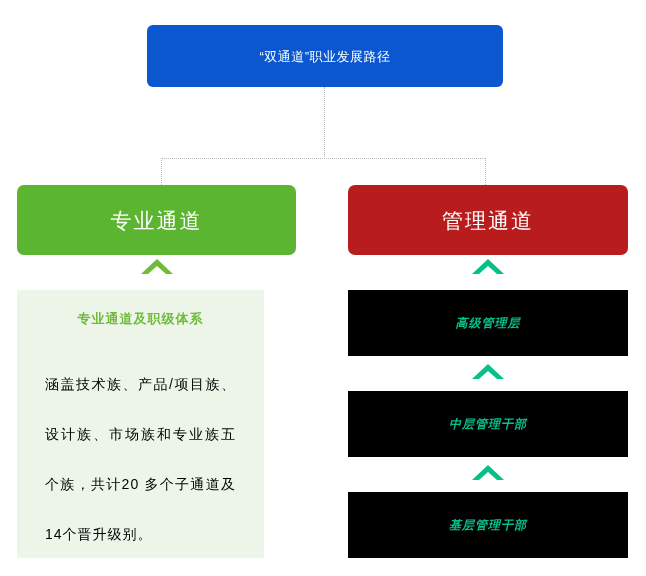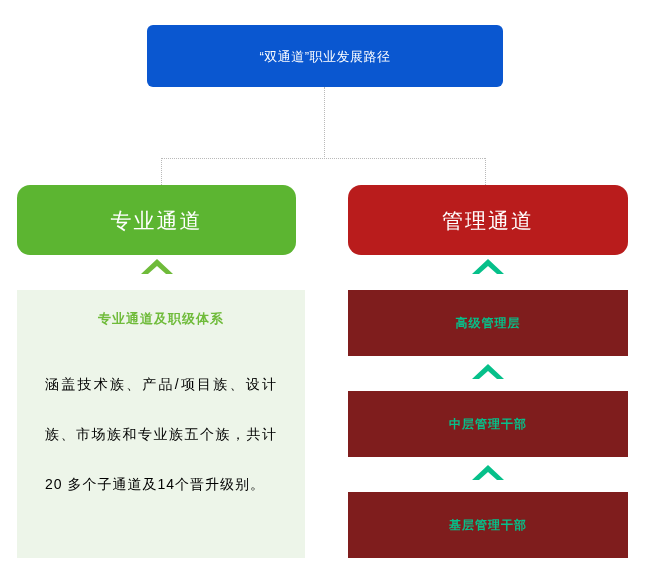--- a/index.html
+++ b/index.html
@@ -74,21 +74,21 @@
     width: 0px;
     height: 27px;
     border-left: 1px dotted #b9b9b9;
   }
 
   
   .channel-head {
     position: absolute;
     top: 185px;
     height: 70px;
-    border-radius: 13px;
+    border-radius: 7px;
     display: flex;
     align-items: center;
     justify-content: center;
   }
   .channel-head .head-label {
     color: #ffffff;
     font-size: 21px;
     letter-spacing: 2px;
     line-height: 1;
   }
@@ -114,21 +114,21 @@
   .chev-left-main { left: 140px; top: 258px; }
   .chev-right-1   { left: 471px; top: 258px; }
   .chev-right-2   { left: 471px; top: 363px; }
   .chev-right-3   { left: 471px; top: 464px; }
 
   
   .detail-panel {
     position: absolute;
     left: 17px;
     top: 290px;
-    width: 288px;
+    width: 247px;
     height: 268px;
     background: #edf5e9;
     box-sizing: border-box;
     padding: 22px 24px 4px 24px;
   }
   .detail-title {
     color: #6fbb3a;
     font-size: 13px;
     font-weight: bold;
     text-align: center;
@@ -144,24 +144,25 @@
     text-align: justify;
     margin: 4px;
   }
 
   
   .level-box {
     position: absolute;
     left: 348px;
     width: 280px;
     height: 66px;
-    background: #7f1d1d;
+    background: #000000;
     display: flex;
     align-items: center;
     justify-content: center;
+    font-style: italic;
   }
   .level-box .level-label {
     color: #06c08a;
     font-size: 12px;
     font-weight: bold;
     letter-spacing: 1px;
     line-height: 1;
   }
   .level-1 { top: 290px; }
   .level-2 { top: 391px; }

